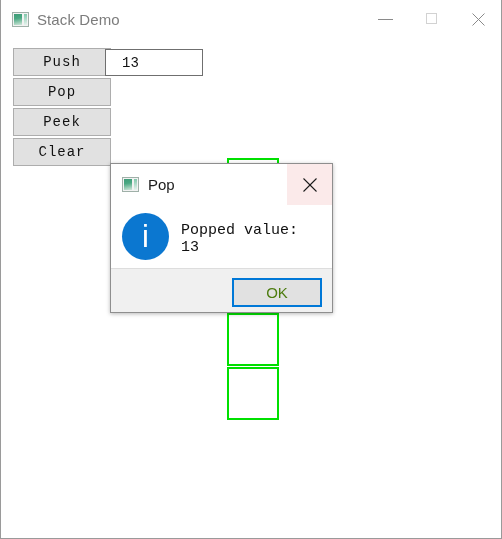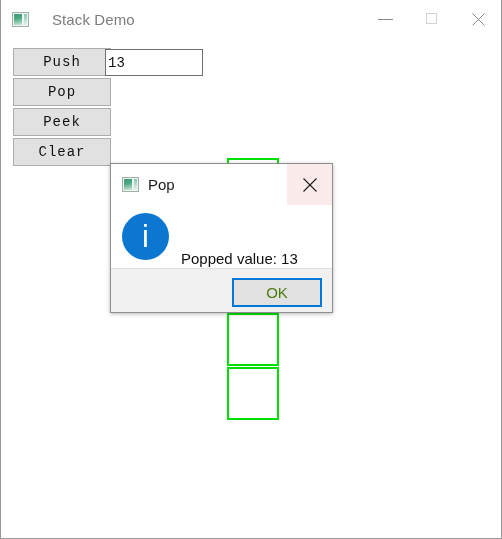--- a/index.html
+++ b/index.html
@@ -34,21 +34,21 @@
   }
   .win-icon::before{
     content:"";position:absolute;left:1px;top:1px;width:8px;height:11px;
     background:linear-gradient(170deg,#3e9c78 0%,#4aa882 40%,#cfe6d9 100%);
   }
   .win-icon::after{
     content:"";position:absolute;left:11px;top:1px;width:3px;height:11px;
     background:linear-gradient(170deg,#7fc6aa 0%,#e8f4ee 100%);
   }
   #window-title{
-    margin-left:23px;
+    margin-left:8px;
     font-size:15px;color:#7c7c7c;
     font-family:"Liberation Sans", sans-serif;
     letter-spacing:.1px;
   }
   .caption-btns{position:absolute;right:0;top:0;height:38px;display:flex;}
   .cap-btn{
     width:46px;height:38px;display:flex;align-items:center;justify-content:center;
     color:#8a8a8a;
   }
   .cap-min{position:relative;}
@@ -80,21 +80,21 @@
   }
   #btn-push{top:10px;}
   #btn-pop{top:40px;}
   #btn-peek{top:70px;}
   #btn-clear{top:100px;}
 
   #value-entry{
     position:absolute;left:104px;top:11px;width:98px;height:27px;
     background:#ffffff;border:1px solid #6f6f6f;box-sizing:border-box;
     font-family:"Liberation Mono", monospace;font-size:14px;color:#111;
-    padding:0 2px;outline:none;
+    padding:0 16px;outline:none;
   }
 
   
   #stack-canvas{position:absolute;left:0;top:0;right:0;bottom:0;}
   .stack-cell{
     position:absolute;left:226px;width:52px;height:53px;
     border:2px solid #00e000;box-sizing:border-box;background:transparent;
   }
 
   
@@ -123,22 +123,21 @@
   }
   #info-icon{
     position:absolute;left:11px;top:8px;width:47px;height:47px;border-radius:50%;
     background:#0b77d0;color:#ffffff;
     display:flex;align-items:center;justify-content:center;
     font-family:"Liberation Sans", sans-serif;font-size:31px;line-height:1;
   }
   #dlg-message{
     position:absolute;left:70px;top:17px;right:8px;
     font-size:15px;color:#101010;
-    font-family:Liberation Sans, sans-serif;
-    margin-top:28px;
+    font-family:Liberation Mono, monospace;
   }
   #dlg-footer{
     position:absolute;left:0;top:105px;right:0;bottom:0;background:#f0f0f0;
   }
   #dlg-ok{
     position:absolute;right:10px;top:9px;width:90px;height:29px;
     background:#e1e1e1;
     border:2px solid #0078d7;
     box-sizing:border-box;
     font-family:"Liberation Sans", sans-serif;font-size:15px;color:#4d7c0f;

